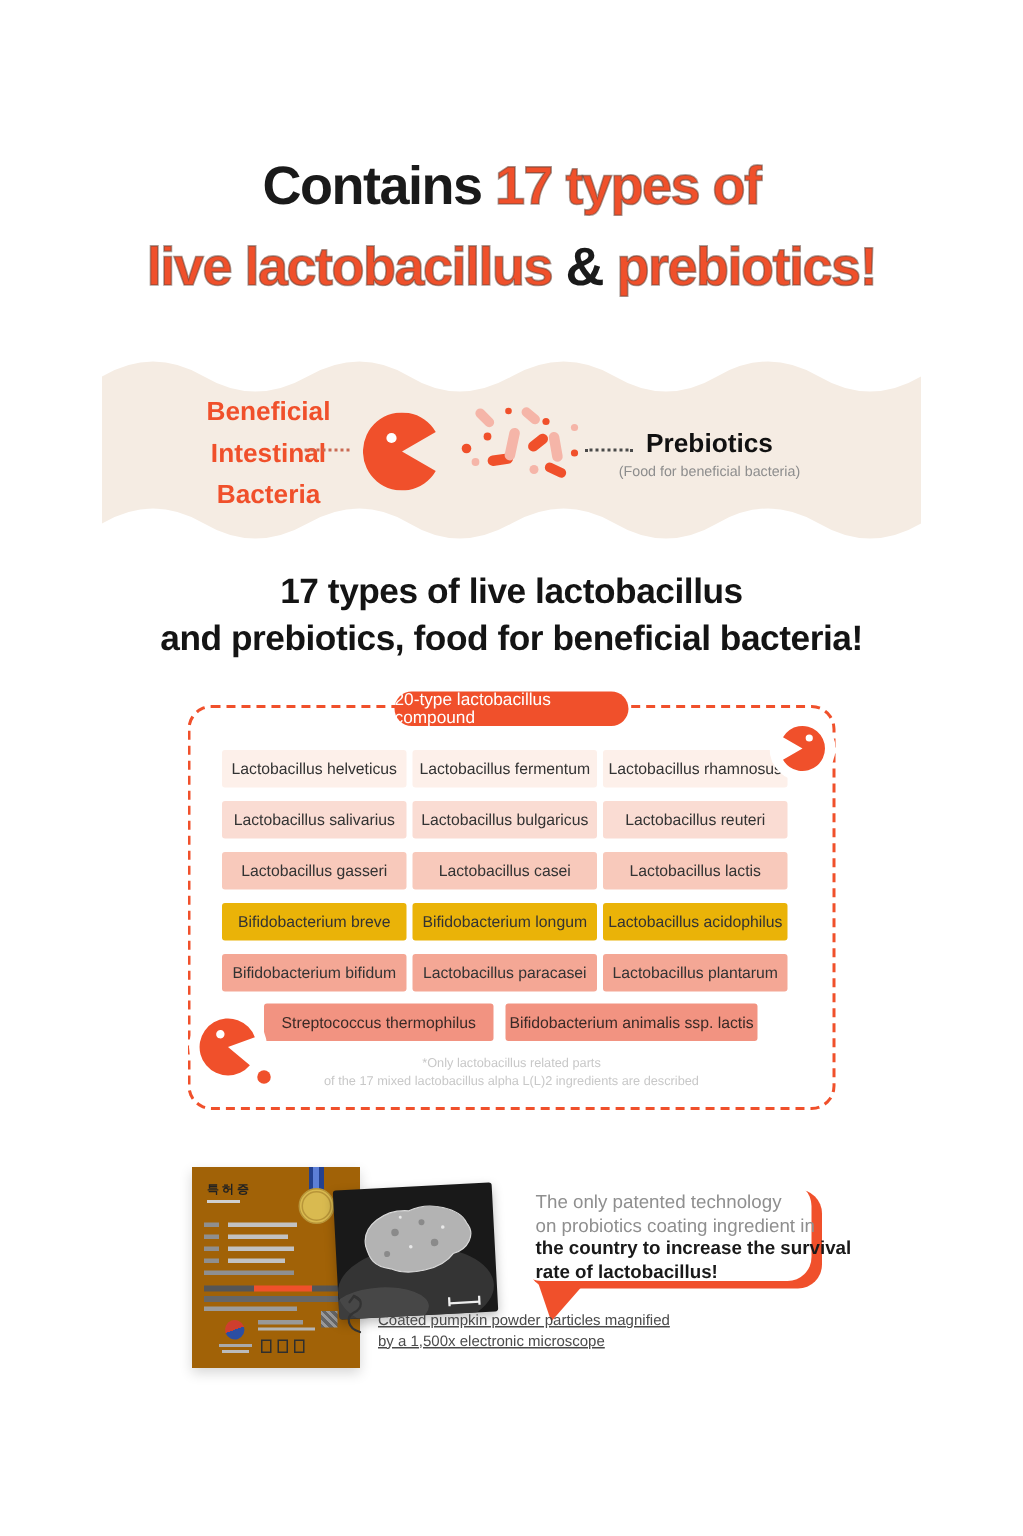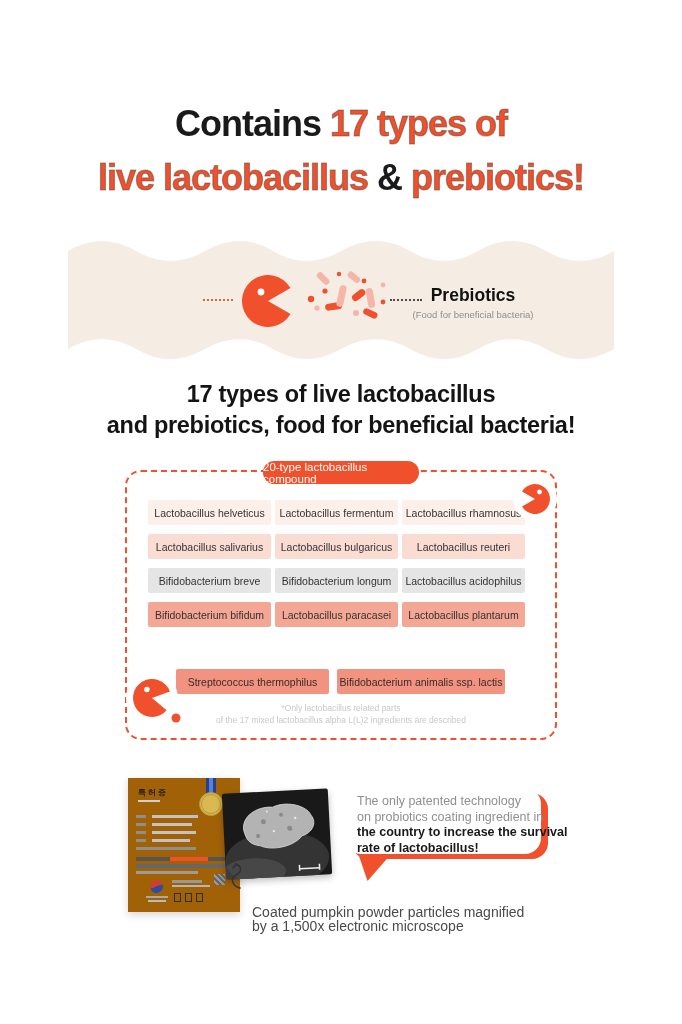--- a/index.html
+++ b/index.html
@@ -35,21 +35,21 @@
   .pill { position:absolute; left:263px; top:461px; width:156px; height:23px;
     background:#f0502b; border-radius:12px; color:#fff; font-size:11.5px;
     display:flex; align-items:center; justify-content:center; z-index:3; }
   .grid { position:absolute; left:148px; top:500px; width:385px; }
   .grow { display:flex; gap:4px; margin-bottom:9px; }
   .cell { width:123px; height:25px; border-radius:2px; display:flex; align-items:center;
     justify-content:center; font-size:10.5px; color:#333; }
   .r1 .cell { background:#fdf0ea; }
   .r2 .cell { background:#fadcd3; }
   .r3 .cell { background:#f8c9bb; }
-  .r4 .cell { background:#e5e5e5; }
+  .r4 .cell { background:#eab308; }
   .r5 .cell { background:#f4a795; }
   .wide-row { position:absolute; left:148px; top:669px; width:385px; display:flex;
     gap:8px; justify-content:center; }
   .wcell { height:25px; border-radius:2px; background:#f29381; display:flex;
     align-items:center; justify-content:center; font-size:10.5px; color:#3a2a26; }
   .w1 { width:153px; } .w2 { width:168px; }
   .footnote { position:absolute; left:125px; top:703px; width:432px; text-align:center;
     font-size:8.5px; line-height:11.5px; color:#c8c8c8; }
   .pacman-tr { position:absolute; left:513px; top:477px; z-index:2; }
   .pacman-bl { position:absolute; left:126px; top:672px; z-index:2; }
@@ -81,38 +81,43 @@
   .bubble-tail { position:absolute; left:358px; top:853px; width:34px; height:28px;
     background:#f0502b; clip-path:polygon(0 0,100% 0,28% 100%); z-index:1; }
   .bubble-white { position:absolute; left:345px; top:788px; width:196px; height:66px;
     background:#fff; border-radius:16px; z-index:2; }
   .bubble-text { position:absolute; left:357px; top:794px; z-index:3; font-size:12.5px;
     line-height:15.5px; }
   .bubble-text .gray { color:#8f8f8f; }
   .bubble-text .bold { color:#191919; font-weight:700; }
 
   .squiggle { position:absolute; left:226px; top:860px; z-index:3; }
-  .caption { position:absolute; left:252px; top:906px; font-size:14px; line-height:13.5px;
-    color:#4a4a4a; z-index:3; }
+  .caption { position:absolute; left:252px; top:874px; font-size:10px; line-height:13.5px;
+    color:#4a4a4a; z-index:3;text-decoration:underline; }
 </style>
 </head>
 <body>
 
 <div id="page">
 
   <div class="title-block">
     <div><span>Contains </span><span class="t-red">17 types of</span></div>
     <div><span class="t-red">live lactobacillus</span><span> &amp; </span><span class="t-red">prebiotics!</span></div>
   </div>
 
   <div class="band">
     <svg class="wave" width="546" height="130" viewBox="0 0 546 130">
       <path d="M0,16 Q34,-4 68,16 T137,16 T205,16 T273,16 T342,16 T410,16 T478,16 T546,16
                L546,114 Q512,134 478,114 T410,114 T342,114 T273,114 T205,114 T137,114 T68,114 T0,114 Z" fill="#f5ece3"></path>
     </svg>
+    <div class="band-left">
+      <div>Beneficial</div>
+      <div>Intestinal</div>
+      <div>Bacteria</div>
+    </div>
     <div class="dotline dot-left"></div>
 
     <svg class="pacman-band" width="52" height="52" viewBox="0 0 52 52">
       <path d="M26,26 L48.5,13 A26,26 0 1 0 48.5,39 Z" fill="#f0502b"></path>
       <circle cx="19" cy="17" r="3.4" fill="#fff"></circle>
     </svg>
 
     <svg class="scatter" width="88" height="58" viewBox="0 0 88 58">
       <circle cx="8" cy="31" r="3.2" fill="#f0502b"></circle>
       <rect x="13" y="7" width="15" height="6.5" rx="3.2" fill="#f5b5a8" transform="rotate(45 20 10)"></rect>
@@ -149,20 +154,25 @@
   <div class="grid">
     <div class="grow r1">
       <div class="cell">Lactobacillus helveticus</div>
       <div class="cell">Lactobacillus fermentum</div>
       <div class="cell">Lactobacillus rhamnosus</div>
     </div>
     <div class="grow r2">
       <div class="cell">Lactobacillus salivarius</div>
       <div class="cell">Lactobacillus bulgaricus</div>
       <div class="cell">Lactobacillus reuteri</div>
+    </div>
+    <div class="grow r3">
+      <div class="cell">Lactobacillus gasseri</div>
+      <div class="cell">Lactobacillus casei</div>
+      <div class="cell">Lactobacillus lactis</div>
     </div>
     <div class="grow r4">
       <div class="cell">Bifidobacterium breve</div>
       <div class="cell">Bifidobacterium longum</div>
       <div class="cell">Lactobacillus acidophilus</div>
     </div>
     <div class="grow r5">
       <div class="cell">Bifidobacterium bifidum</div>
       <div class="cell">Lactobacillus paracasei</div>
       <div class="cell">Lactobacillus plantarum</div>

